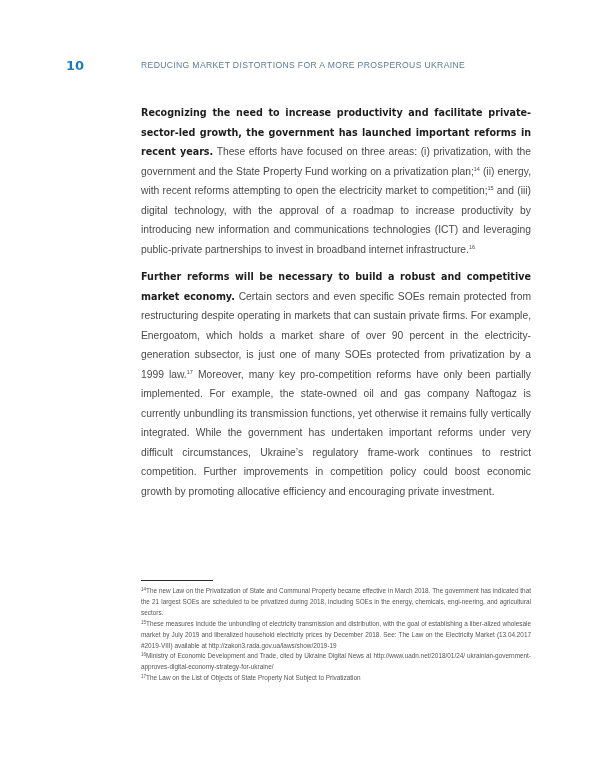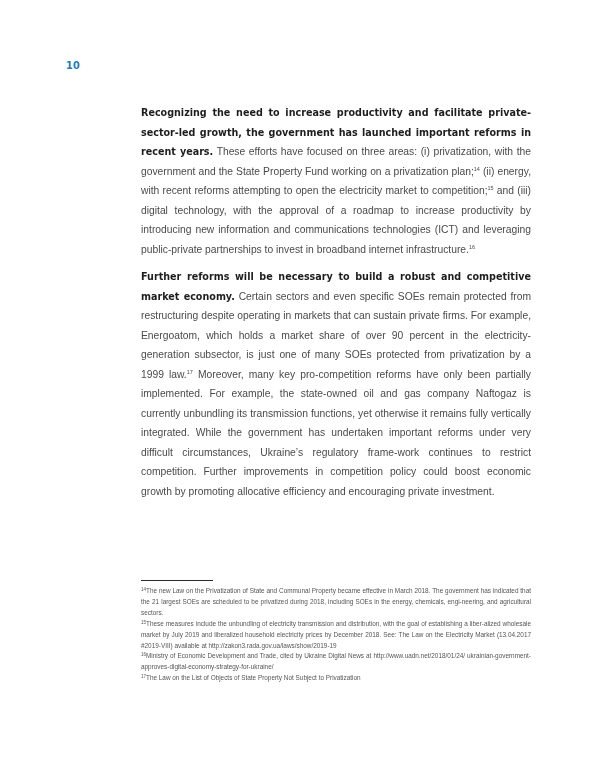--- a/index.html
+++ b/index.html
@@ -20,21 +20,21 @@
       top: 58px;
       left: 66px;
       right: 40px;
       height: 14px;
       display: flex;
       align-items: center;
     }
     .page-number {
       font-family: "DejaVu Sans", sans-serif;
       font-weight: bold;
-      font-size: 10px;
+      font-size: 13px;
       color: #1f7bbf;
       width: 75px;
     }
     .header-title {
       font-family: "Liberation Sans", sans-serif;
       font-size: 8.6px;
       letter-spacing: 0.35px;
       color: #5a7d93;
     }
     .body-text {
@@ -84,20 +84,21 @@
     .fn sup {
       font-size: 4.5px;
       top: -1px;
     }
   </style>
 </head>
 <body>
 
 <div class="running-header">
   <span class="page-number">10</span>
+  <span class="header-title">REDUCING MARKET DISTORTIONS FOR A MORE PROSPEROUS UKRAINE</span>
 </div>
 
 <div class="body-text">
   <p class="para">
     <span class="lead">Recognizing the need to increase productivity and facilitate private-sector-led growth, the government has launched important reforms in recent years.</span><span> These efforts have focused on three areas: (i) privatization, with the government and the State Property Fund working on a privatization plan;</span><sup>14</sup><span> (ii) energy, with recent reforms attempting to open the electricity market to competition;</span><sup>15</sup><span> and (iii) digital technology, with the approval of a roadmap to increase productivity by introducing new information and communications technologies (ICT) and leveraging public-private partnerships to invest in broadband internet infrastructure.</span><sup>16</sup>
   </p>
   <p class="para">
     <span class="lead">Further reforms will be necessary to build a robust and competitive market economy.</span><span> Certain sectors and even specific SOEs remain protected from restructuring despite operating in markets that can sustain private firms. For example, Energoatom, which holds a market share of over 90 percent in the electricity-generation subsector, is just one of many SOEs protected from privatization by a 1999 law.</span><sup>17</sup><span> Moreover, many key pro-competition reforms have only been partially implemented. For example, the state-owned oil and gas company Naftogaz is currently unbundling its transmission functions, yet otherwise it remains fully vertically integrated. While the government has undertaken important reforms under very difficult circumstances, Ukraine’s regulatory frame-work continues to restrict competition. Further improvements in competition policy could boost economic growth by promoting allocative efficiency and encouraging private investment.</span>
   </p>
 </div>

